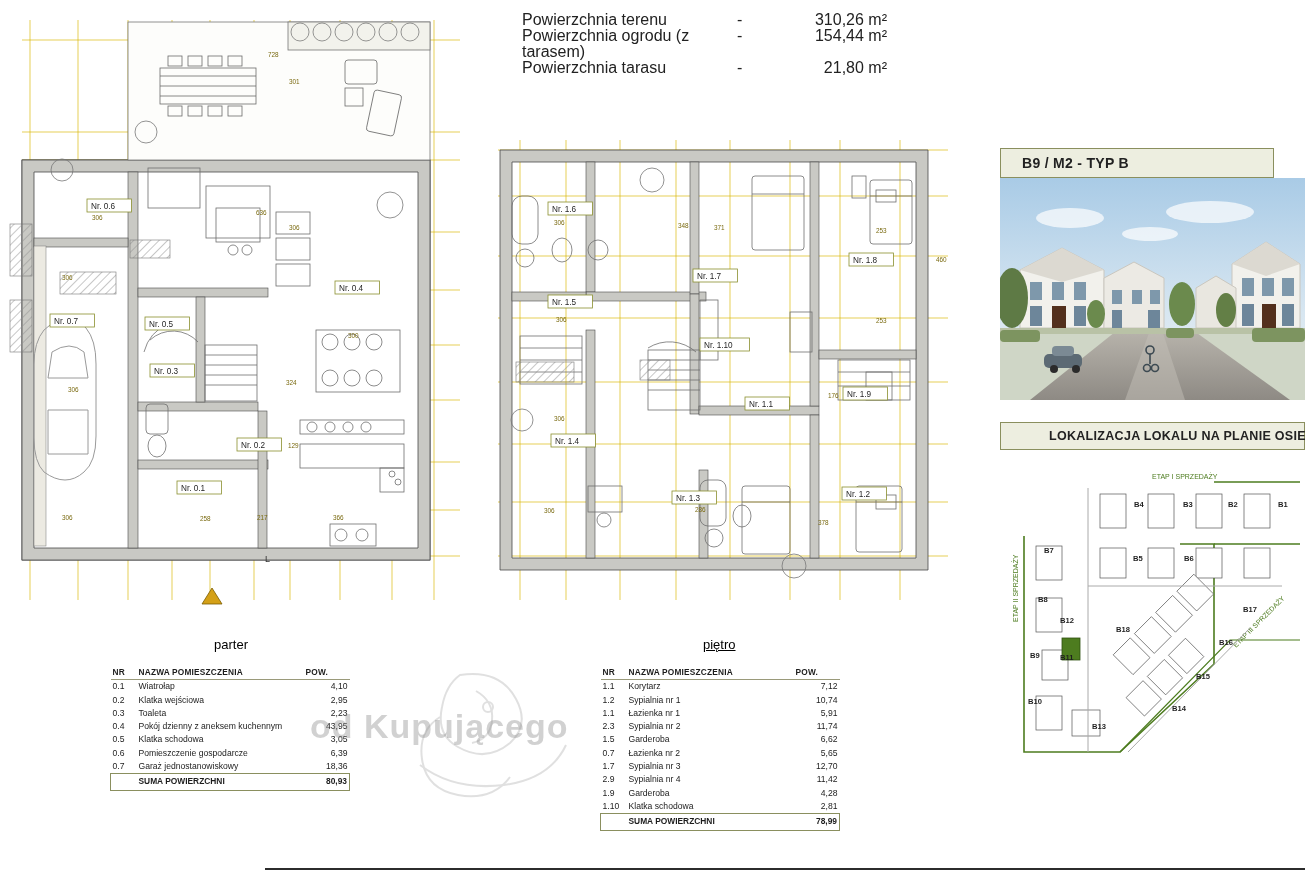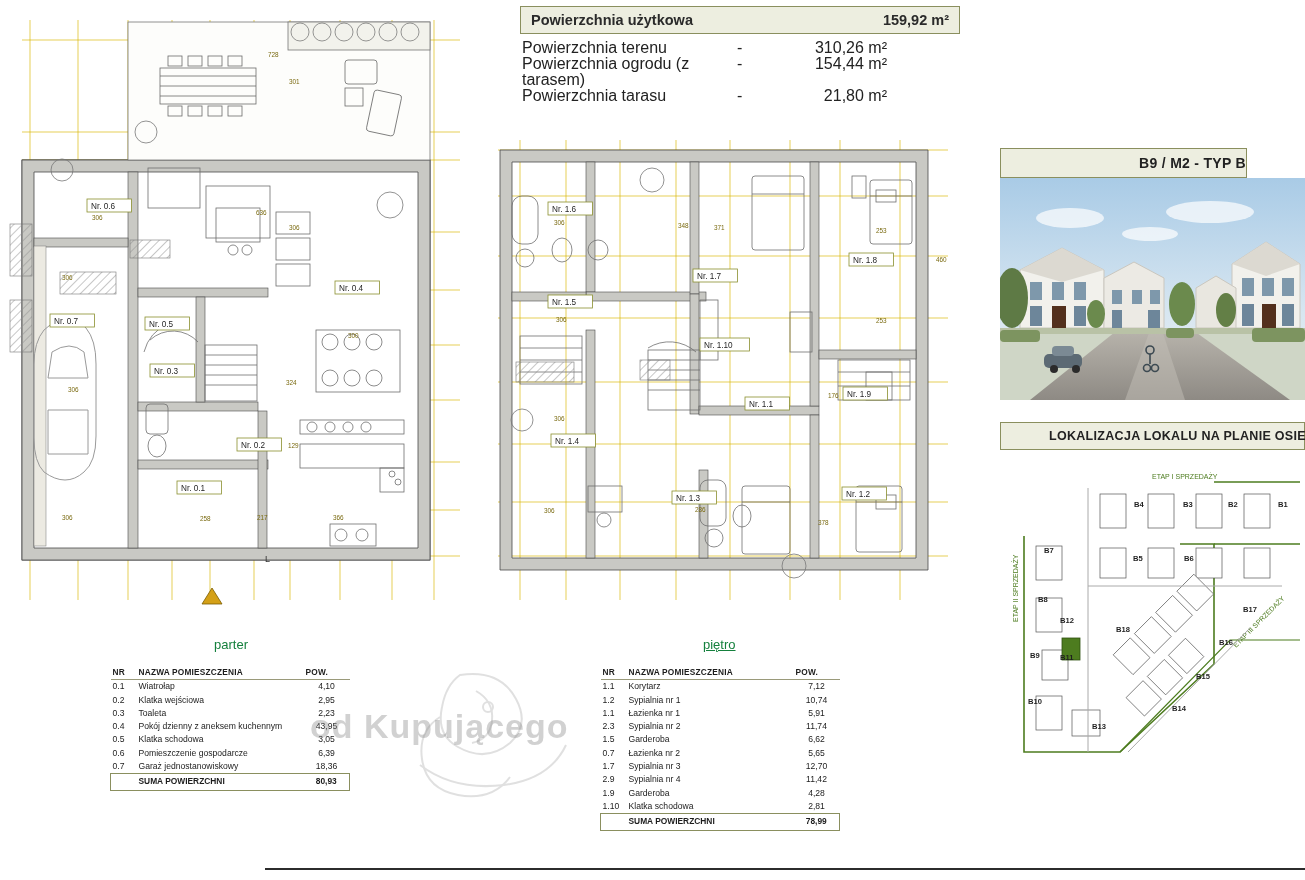--- a/index.html
+++ b/index.html
@@ -25,47 +25,47 @@
   .area-head .v { font-size:14.5px; font-weight:bold; color:#2a2a2a; }
   .area-rows { padding:6px 10px 0 2px; }
   .area-row { display:flex; font-size:16px; line-height:16px; color:#222; }
   .area-row .lbl { width:215px; }
   .area-row .dash { width:60px; text-align:left; }
   .area-row .val { width:90px; text-align:right; }
 
   
   .plan { position:absolute; left:0; top:0; width:980px; height:660px; }
 
-  .floor-label { position:absolute; font-size:13px; color:#15803d; }
+  .floor-label { position:absolute; font-size:13px; color:#000000; }
   #label-parter { left:214px; top:637px; }
   #label-pietro { left:703px; top:637px;text-decoration:underline; }
 
   
   .legend { position:absolute; font-size:8.6px; color:#1c1c1c; }
   #legend-parter { left:110px; top:666px; width:240px; }
   #legend-pietro { left:600px; top:666px; width:240px; }
   .legend table { border-collapse:collapse; width:100%; }
   .legend th, .legend td { padding:0 2px; font-weight:normal; text-align:left; line-height:13.3px; }
   .legend thead th { font-size:8.3px; font-weight:bold; letter-spacing:.2px; border-bottom:1px solid #9a9a7a; }
   .legend .c-nr { width:26px; }
-  .legend .c-pow { width:46px; text-align:center; }
+  .legend .c-pow { width:46px; text-align:right; }
   .legend thead .c-pow { text-align:left; }
   .legend tfoot td {
     border:1px solid #8a8f5e; font-weight:bold; font-size:8.4px; padding:1px 2px;
   }
   .legend tfoot td.c-nr { border-right:none; }
   .legend tfoot td.c-name { border-left:none; border-right:none; }
   .legend tfoot td.c-pow { border-left:none;margin-left:18px; }
 
   
   .right-col { position:absolute; left:1000px; top:0; width:305px; height:880px; }
   .type-head {
-    position:absolute; left:0; top:148px; width:247px; height:30px;
+    position:absolute; left:0; top:148px; width:274px; height:30px;
     border:1px solid #8a8f5e; background:#edeee0;
-    display:flex; align-items:center; justify-content:flex-end;
+    display:flex; align-items:center; justify-content:flex-start;padding-left:21px;
   }
   .type-head span { font-size:14px; font-weight:bold; letter-spacing:.3px; color:#222; }
 
   .render { position:absolute; left:0; top:178px; width:305px; height:222px; overflow:hidden; }
 
   .loc-head {
     position:absolute; left:0; top:422px; width:305px; height:28px;
     border:1px solid #8a8f5e; background:#edeee0;
     display:flex; align-items:center; padding-left:48px;
   }
@@ -86,24 +86,20 @@
   .wm-text small { display:block; font-size:34px; font-weight:bold; letter-spacing:1px; }
 
   .footer-rule { position:absolute; left:265px; top:868px; width:1040px; height:2px; background:#2c2c2c; }
 </style>
 </head>
 <body>
 
 <div class="page">
 
   <div class="area-box">
-    <div class="area-head">
-      <div class="t">Powierzchnia użytkowa</div>
-      <div class="v">159,92 m²</div>
-    </div>
     <div class="area-rows">
       <div class="area-row">
         <div class="lbl">Powierzchnia terenu</div>
         <div class="dash">-</div>
         <div class="val">310,26 m²</div>
       </div>
       <div class="area-row">
         <div class="lbl">Powierzchnia ogrodu (z tarasem)</div>
         <div class="dash">-</div>
         <div class="val">154,44 m²</div>

